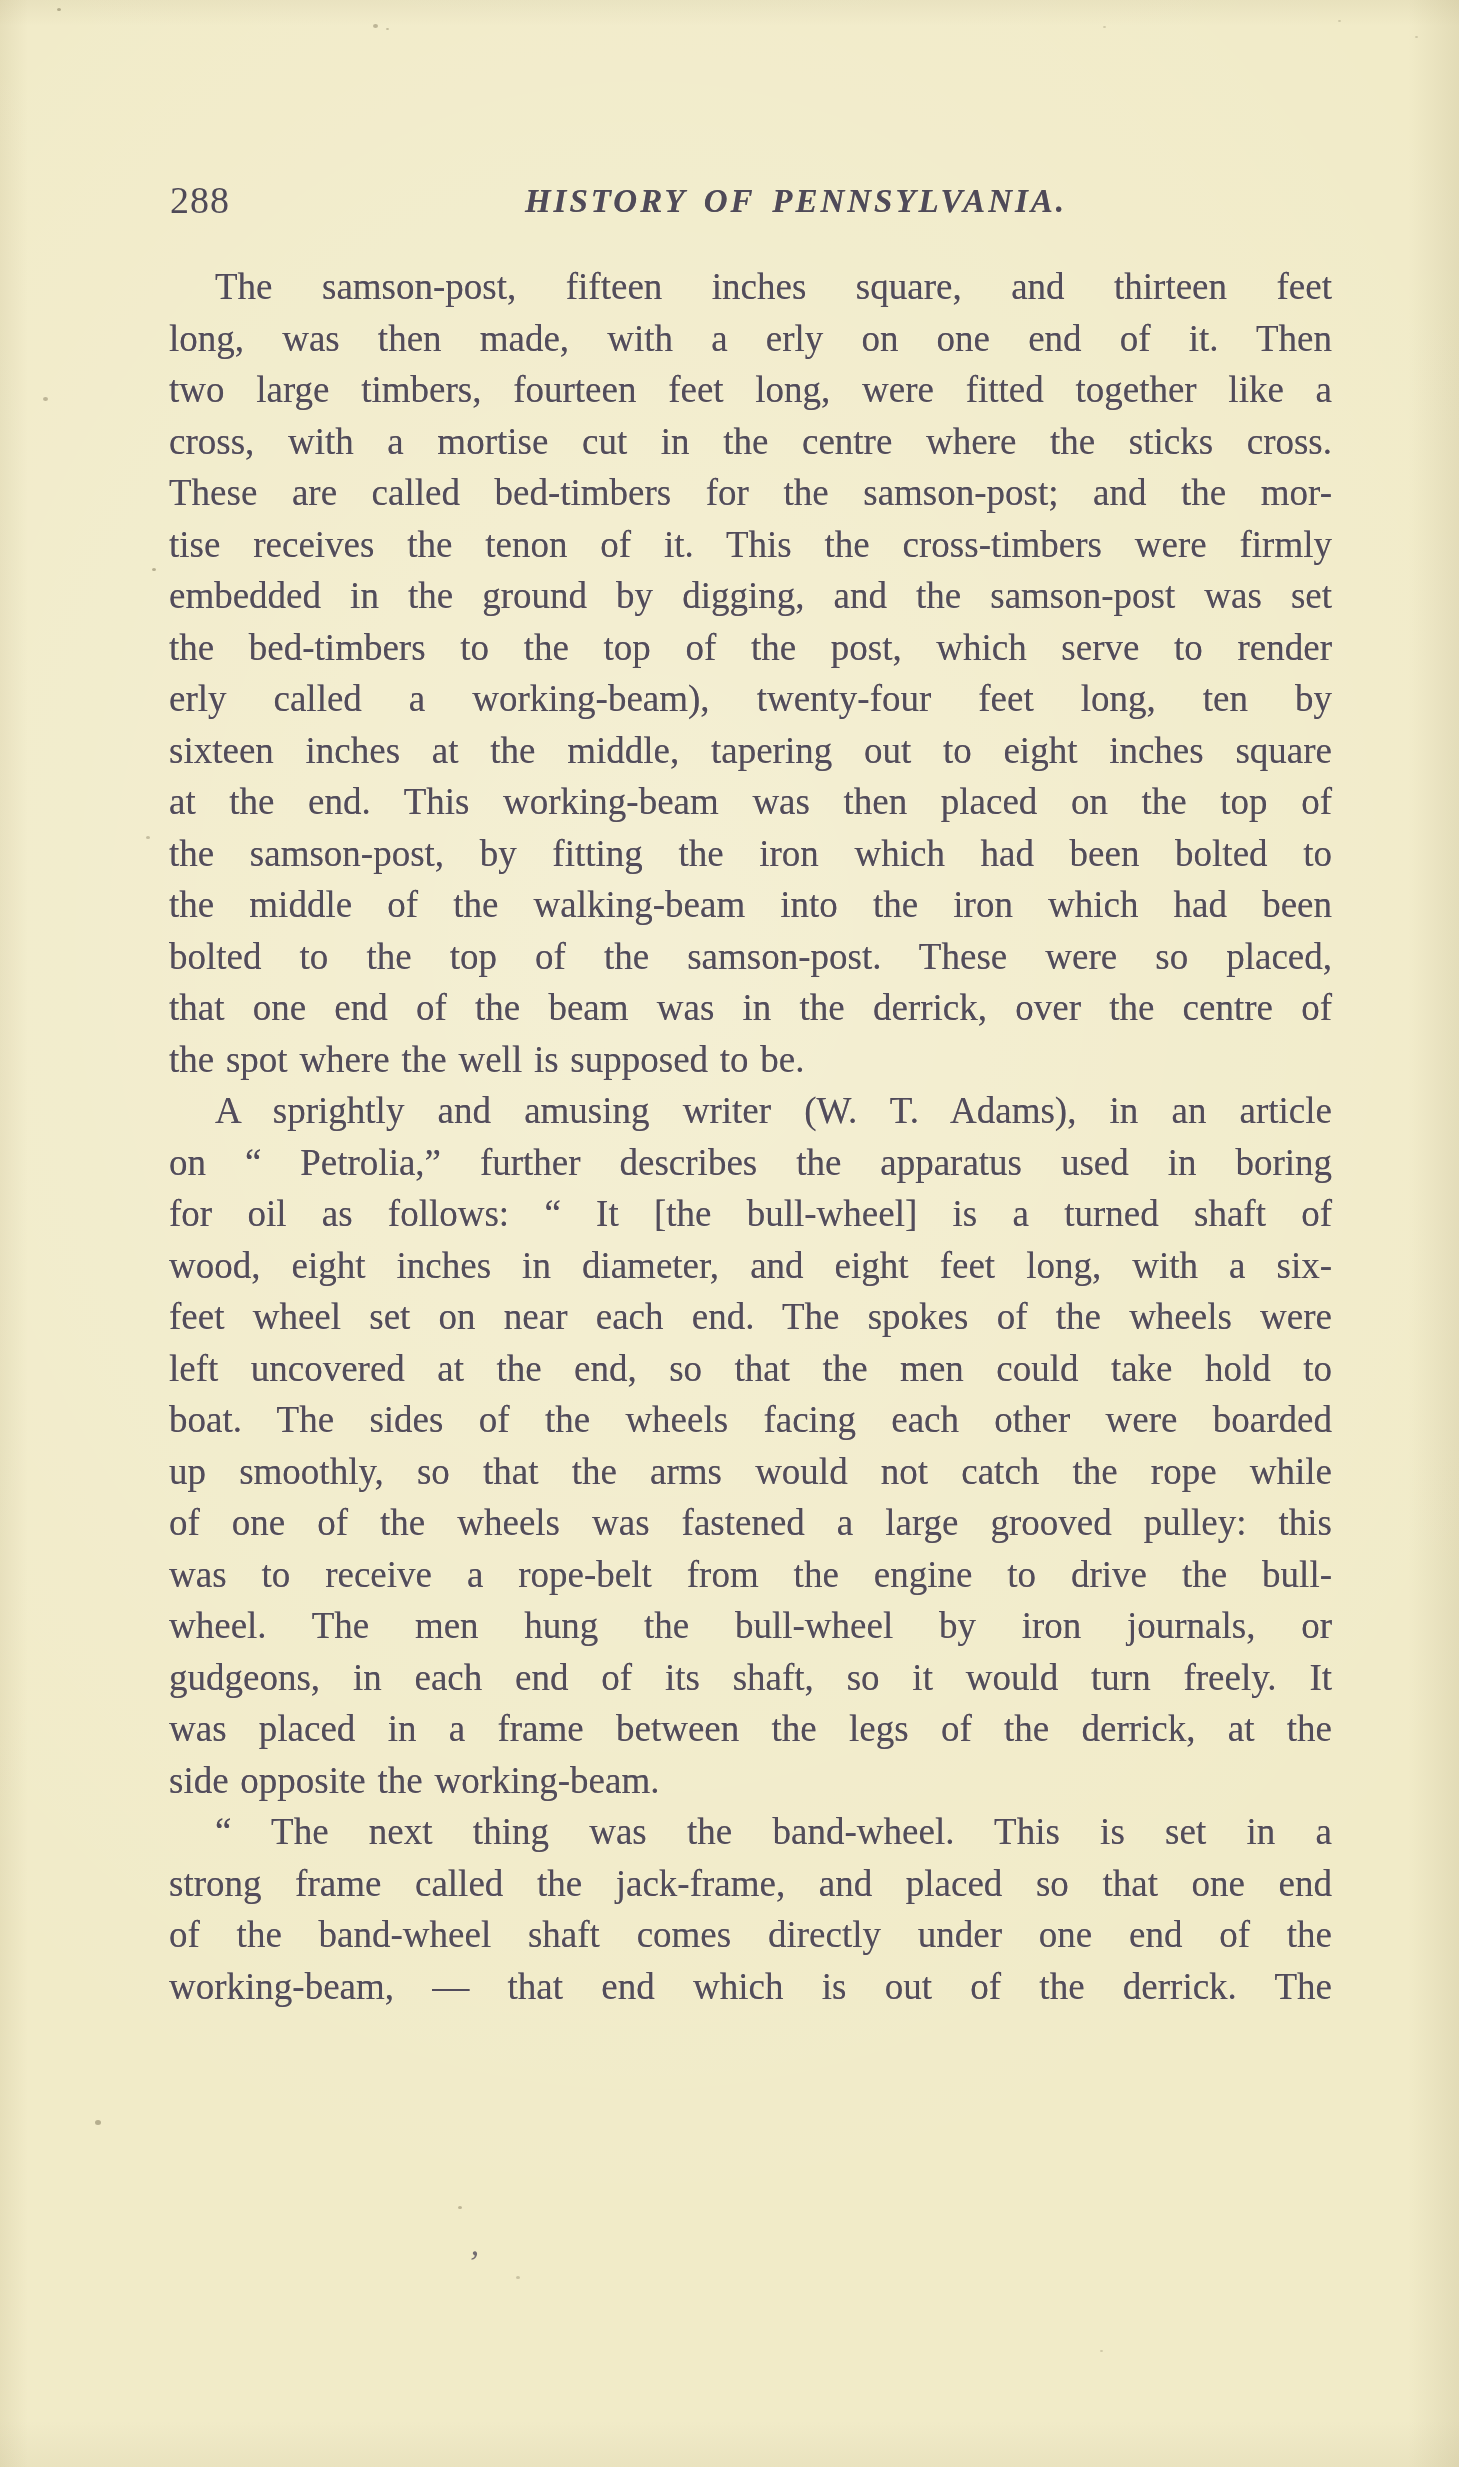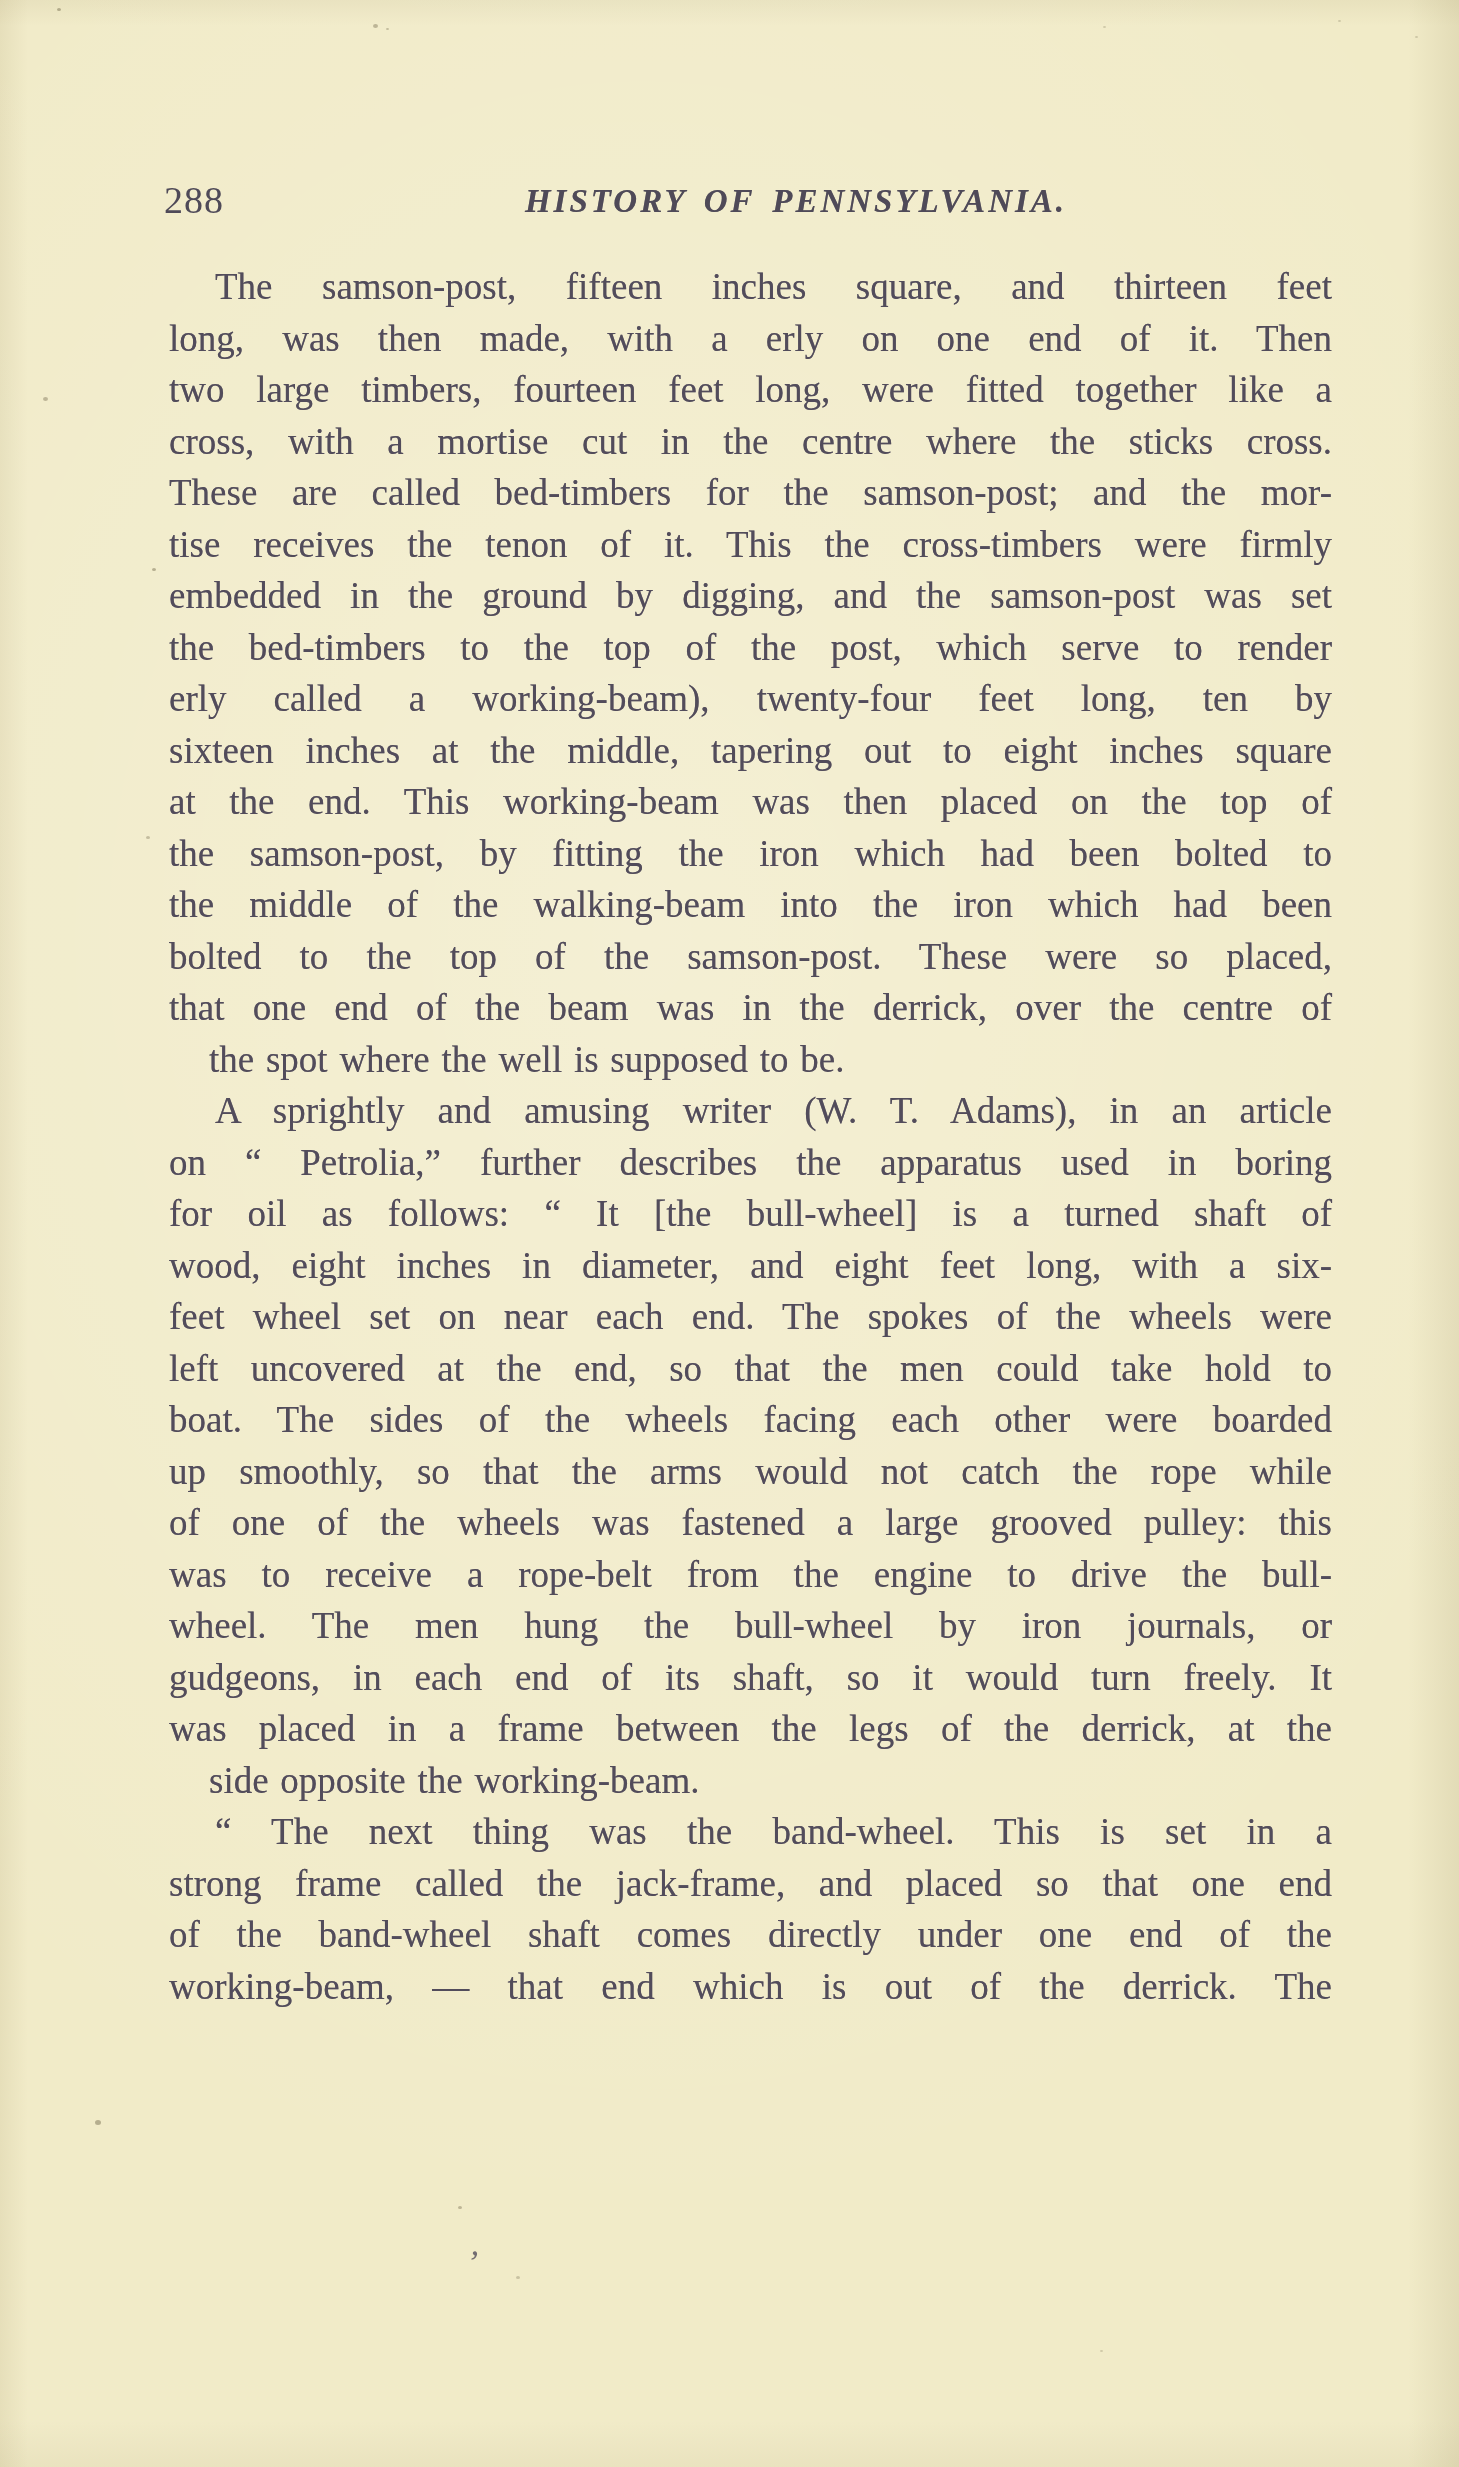--- a/index.html
+++ b/index.html
@@ -11,21 +11,21 @@
     font-family: "Liberation Serif", serif;
     background:
       radial-gradient(ellipse 115% 85% at 44% 38%, rgba(255,255,255,0.22), rgba(255,255,255,0) 62%),
       linear-gradient(90deg, rgba(173,158,112,0.16) 0px, rgba(173,158,112,0) 28px, rgba(173,158,112,0) 1408px, rgba(160,148,104,0.18) 1459px),
       linear-gradient(180deg, rgba(168,155,110,0.12) 0px, rgba(168,155,110,0) 26px, rgba(168,155,110,0) 2420px, rgba(168,155,110,0.10) 2467px),
       #f1ebc8;
     color: #544e5d;
   }
   .pagenum {
     position: absolute;
-    left: 164px;
+    left: 170px;
     top: 180px;
     font-size: 38px;
     line-height: 40px;
     letter-spacing: 1px;
     color: #4f4a58;
   }
   .running-title {
     position: absolute;
     left: 796px;
     top: 181px;
@@ -51,21 +51,21 @@
     line-height: 51.5px;
     font-size: 37px;
     word-spacing: 2.5px;
     white-space: nowrap;
     text-align: justify;
     text-align-last: justify;
     color: #524c5b;
     text-shadow: 0 0 0.5px rgba(82,76,91,0.6);
   }
   .line.indent { padding-left: 46px; }
-  .line.last { text-align-last: left; margin-left: 40px; }
+  .line.last { text-align-last: left; }
   .stray-mark {
     position: absolute;
     left: 468px;
     top: 2243px;
     font-size: 34px;
     line-height: 40px;
     color: #5d5763;
     transform: rotate(6deg);
     opacity: 0.85;
   }

